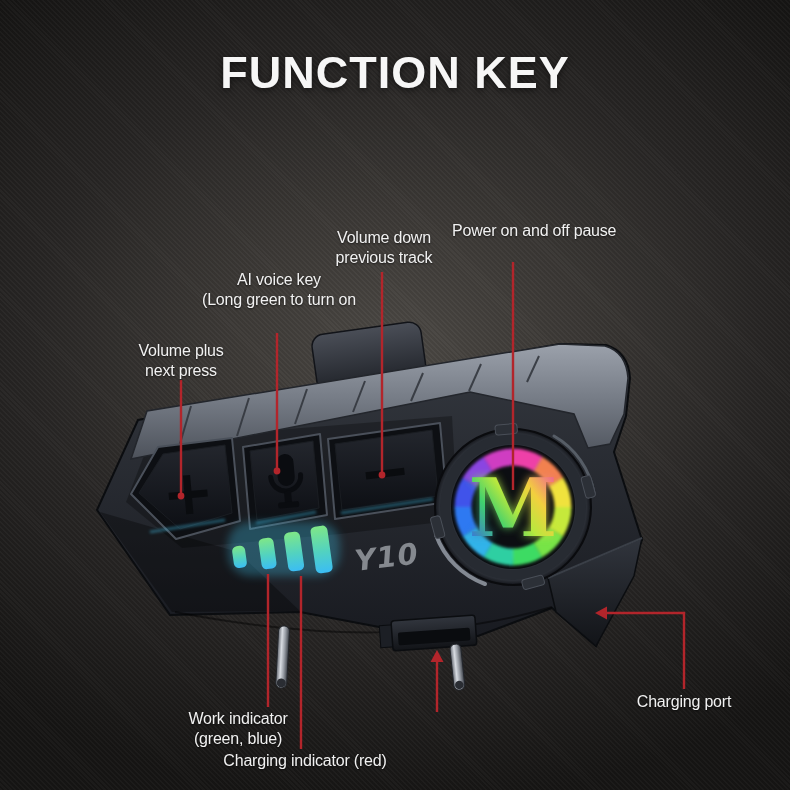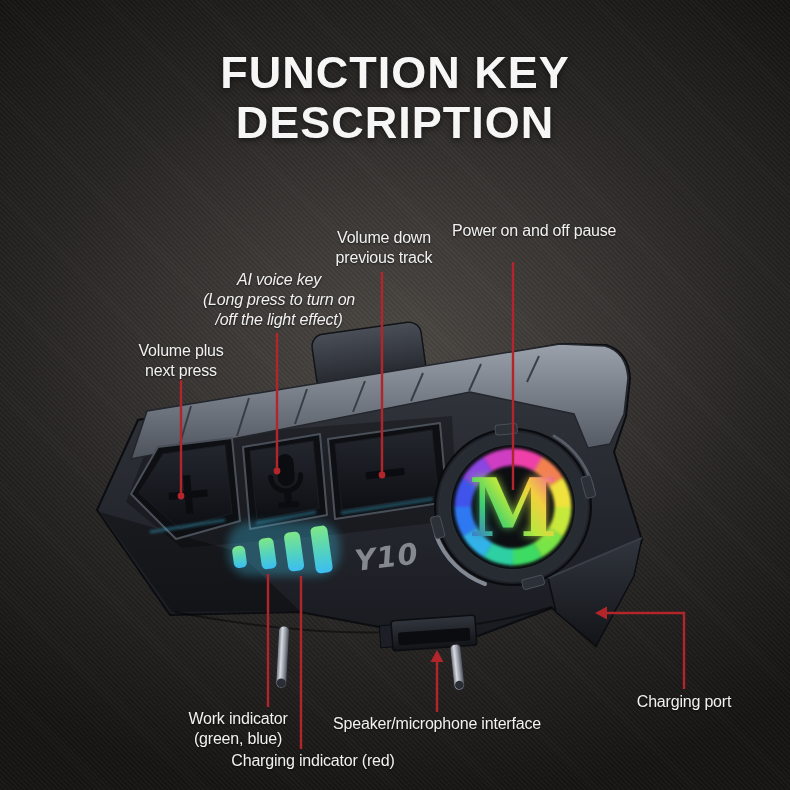--- a/index.html
+++ b/index.html
@@ -24,21 +24,20 @@
   .label.center{transform:translateX(-50%);text-align:center;}
   svg{position:absolute;left:0;top:0;}
 </style>
 </head>
 <body>
 
 <div class="stage">
 
   <div class="title">
     <div>FUNCTION KEY</div>
-    <div>DESCRIPTION</div>
   </div>
 
   <svg width="790" height="790" viewBox="0 0 790 790">
     <defs>
       <linearGradient id="clipGrad" x1="0" y1="0" x2="0" y2="1">
         <stop offset="0" stop-color="#4a4e57"></stop>
           <stop offset="1" stop-color="#1f2228"></stop>
       </linearGradient>
       <linearGradient id="bodyGrad" x1="0" y1="0" x2="0" y2="1">
         <stop offset="0" stop-color="#34383f"></stop>
@@ -240,41 +239,37 @@
 
   <div class="label center" style="left:384px;top:228px;">
     <div>Volume down</div>
     <div>previous track</div>
   </div>
 
   <div class="label" style="left:452px;top:221px;">
     <div>Power on and off pause</div>
   </div>
 
-  <div class="label center" style="left:279px;top:270px;font-style:italic;">
+  <div class="label center" style="left:279px;top:270px;">
     <div>AI voice key</div>
-    <div>(Long press to turn on</div>
-    <div>/off the light effect)</div>
+    <div>(Long green to turn on</div>
   </div>
 
   <div class="label center" style="left:181px;top:341px;">
     <div>Volume plus</div>
     <div>next press</div>
   </div>
 
   <div class="label center" style="left:238px;top:709px;text-align:center;">
     <div>Work indicator</div>
     <div>(green, blue)</div>
   </div>
 
-  <div class="label center" style="left:305px;top:751px;margin-left:8px;">
+  <div class="label center" style="left:305px;top:751px;">
     <div>Charging indicator (red)</div>
   </div>
 
-  <div class="label center" style="left:437px;top:714px;">
-    <div>Speaker/microphone interface</div>
-  </div>
 
   <div class="label center" style="left:684px;top:692px;text-align:center;">
     <div>Charging port</div>
   </div>
 
 </div>
 
 </body></html>

